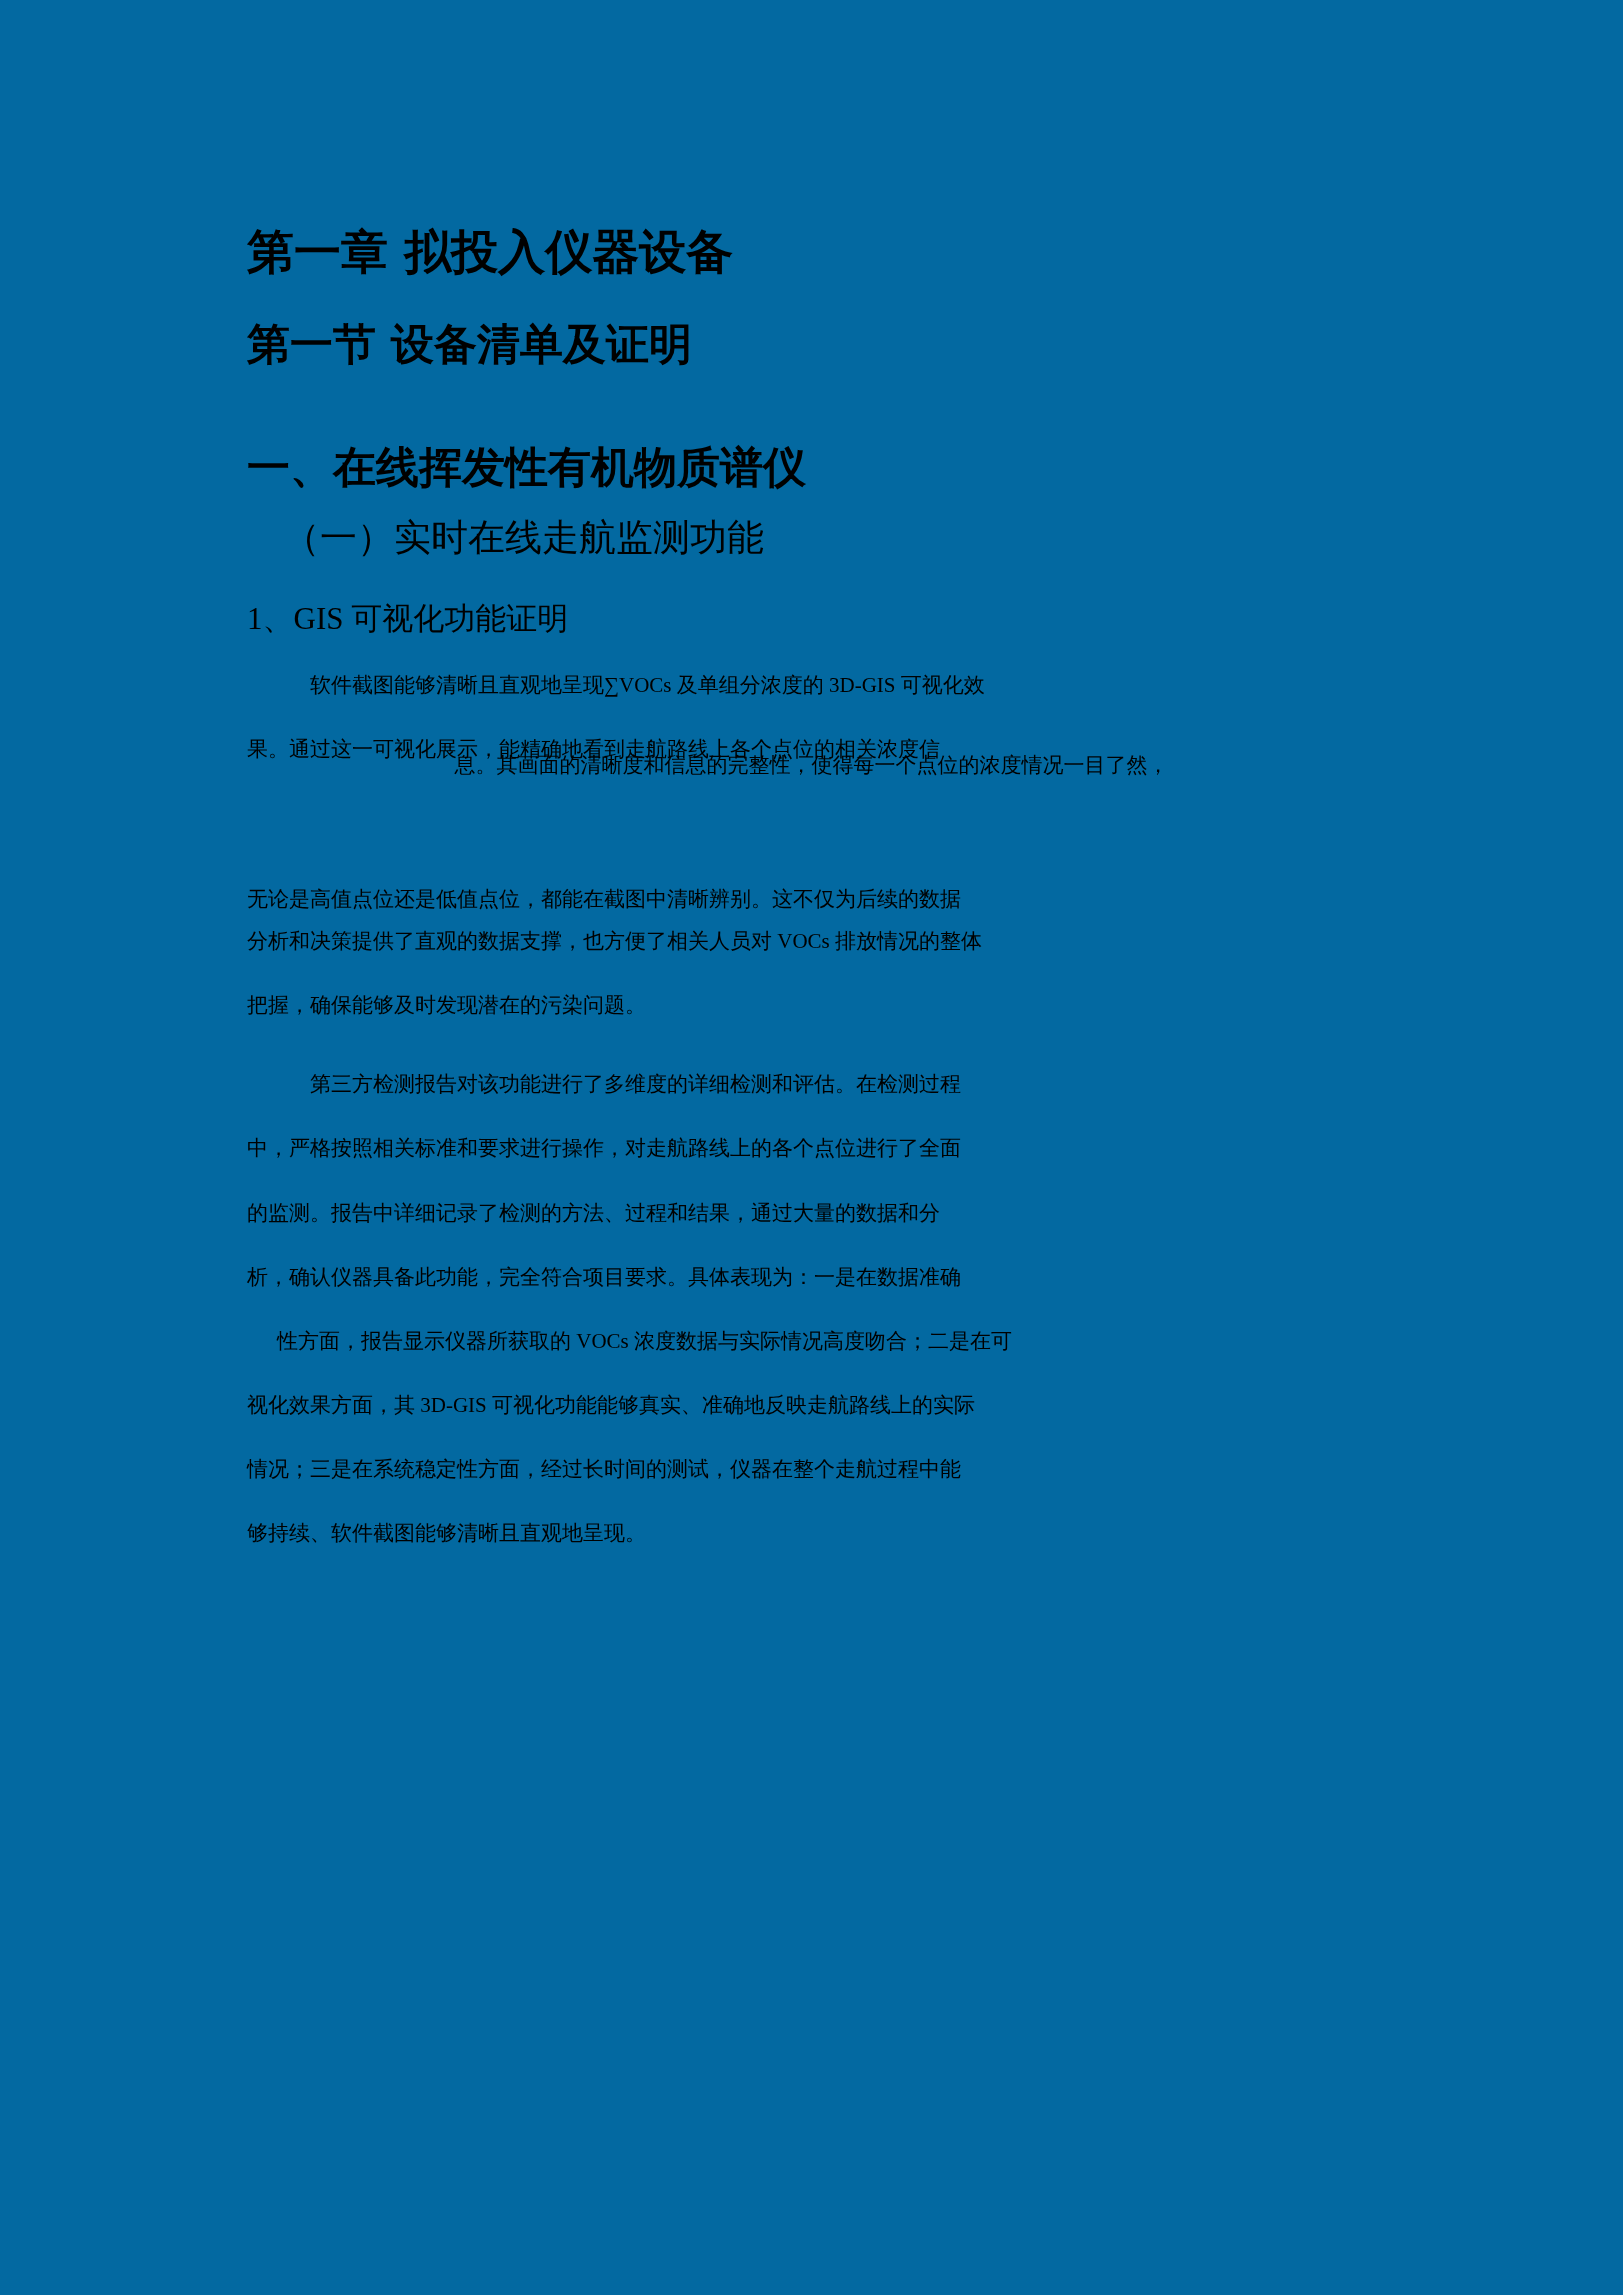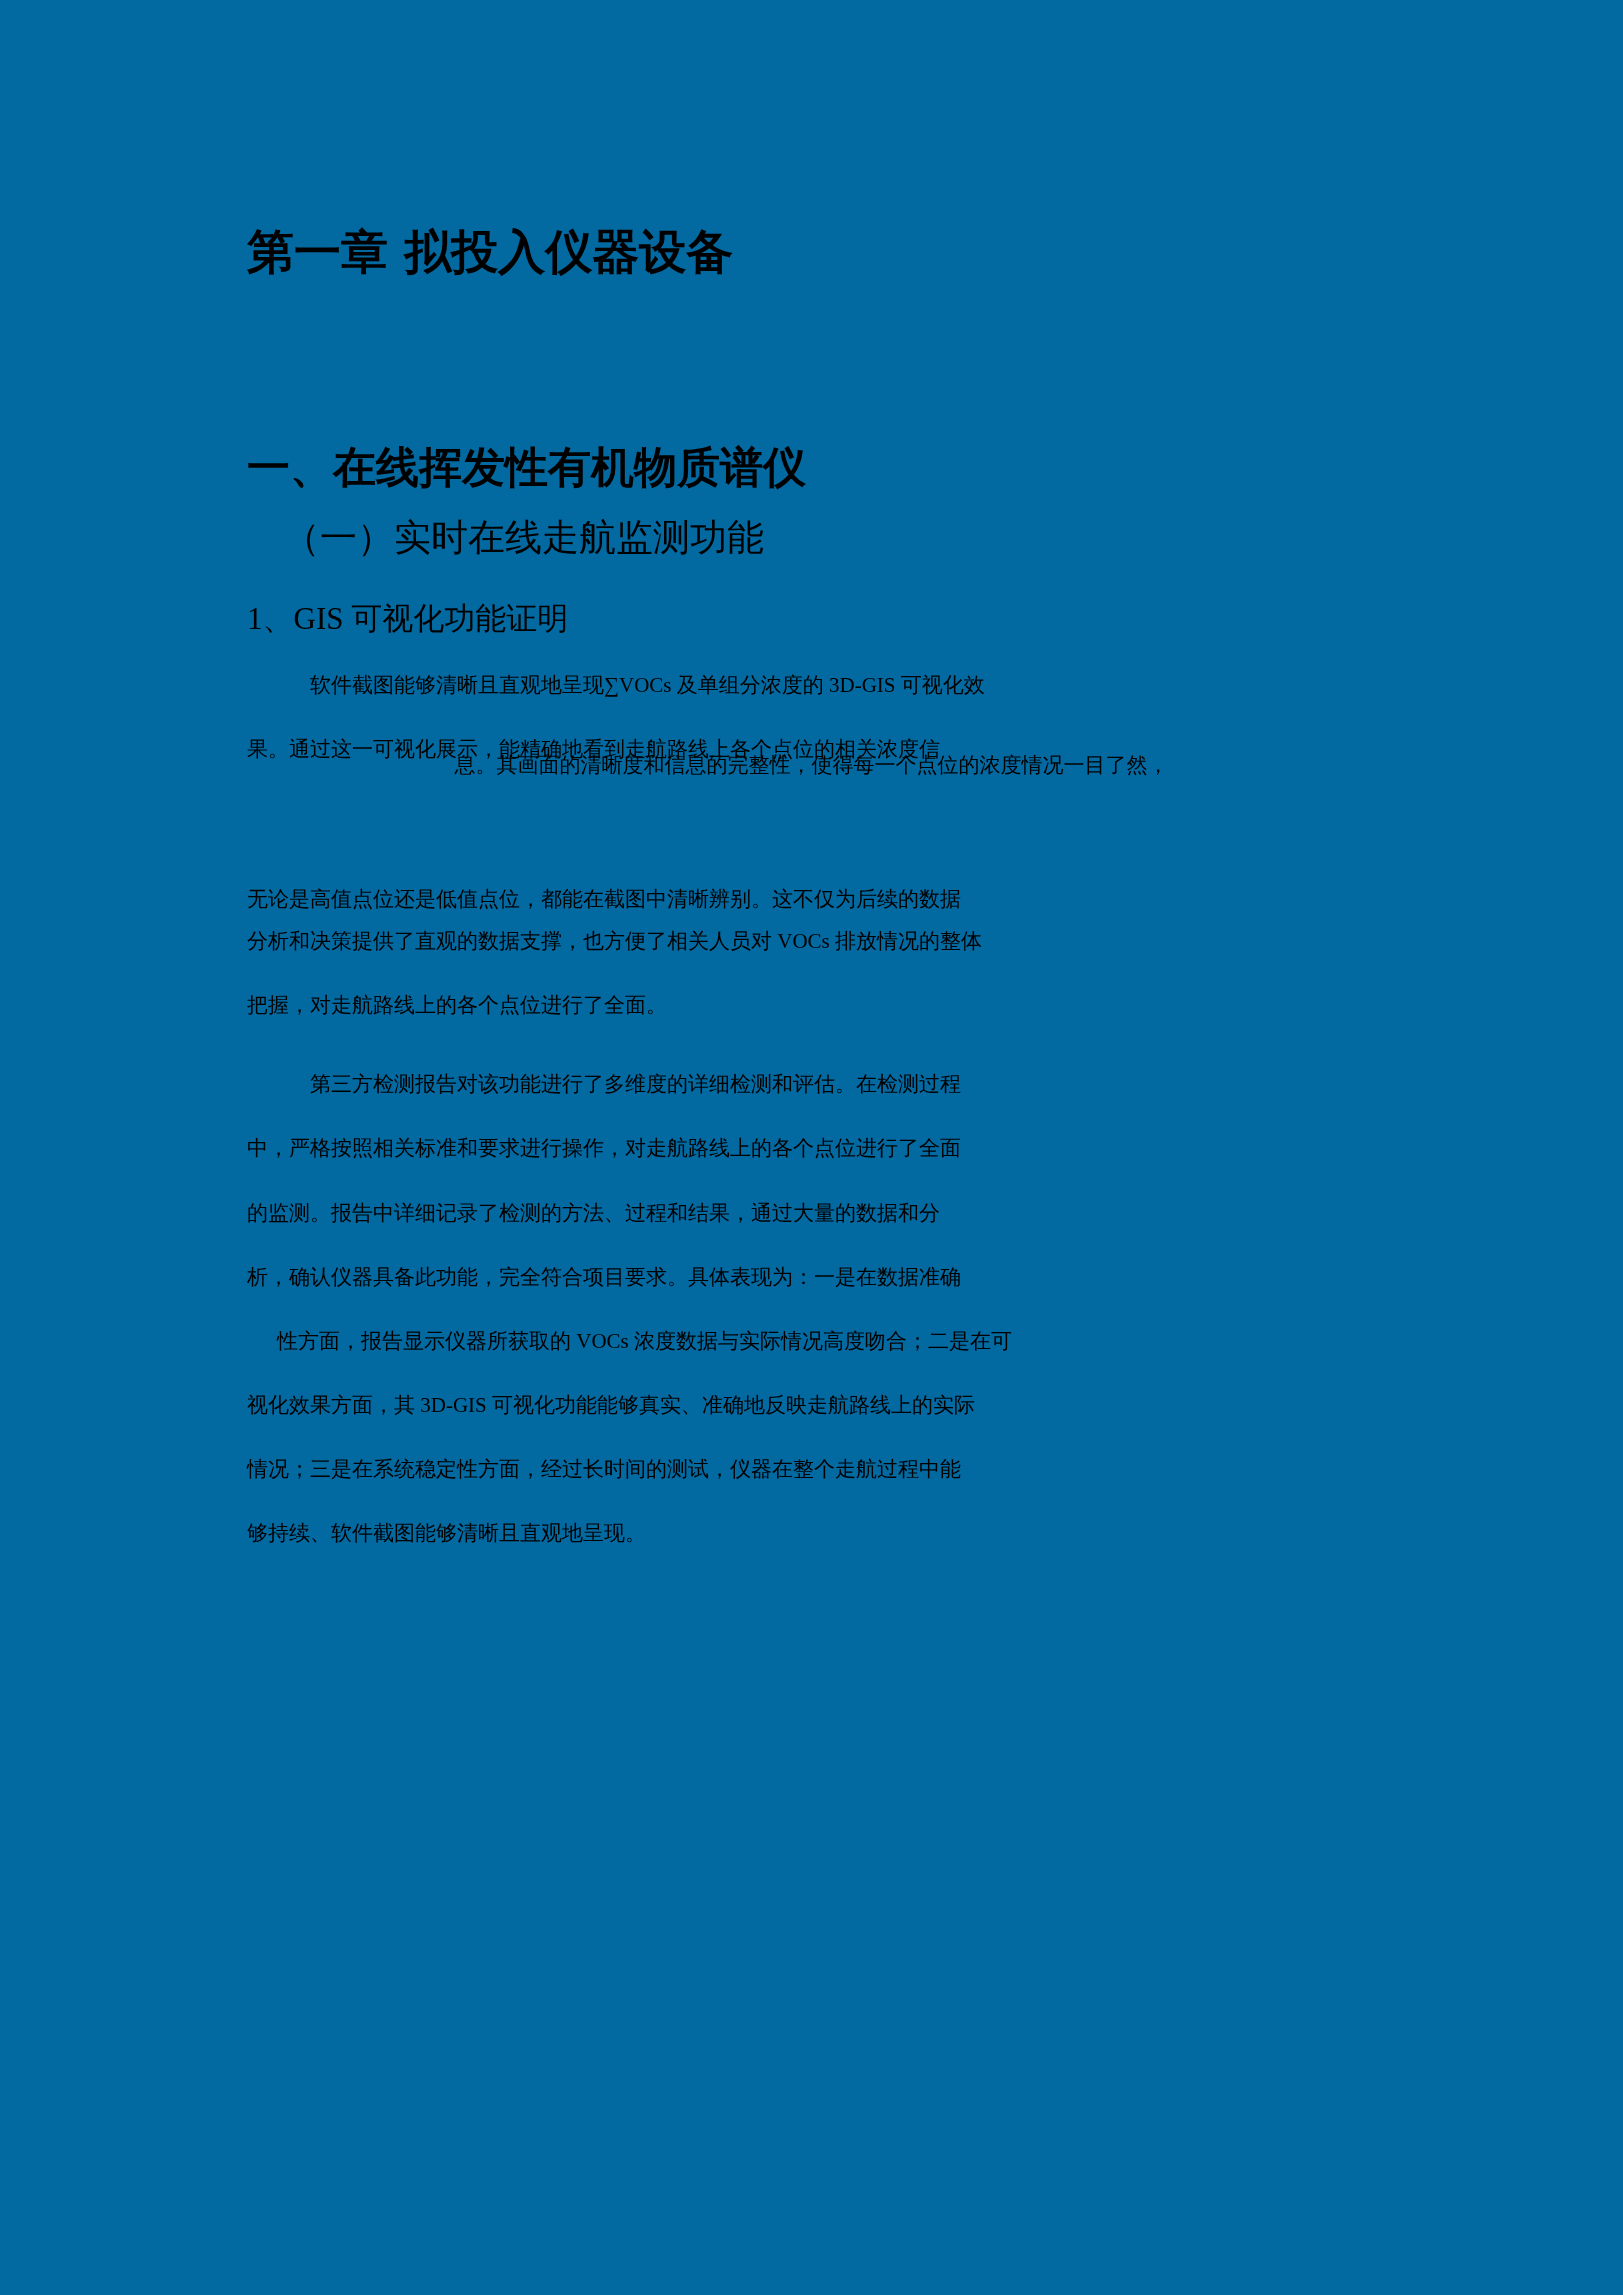--- a/index.html
+++ b/index.html
@@ -61,31 +61,32 @@
     left: 310px;
     width: 1067px;
   }
 </style>
 </head>
 <body>
 
 <div class="page">
 
   <div class="line h1" style="top:251px;">第一章  拟投入仪器设备</div>
+  <div class="line h2" style="top:344px;">第一节  设备清单及证明</div>
   <div class="line h3" style="top:467px;">一、在线挥发性有机物质谱仪</div>
   <div class="line h4" style="top:537px;margin-left:36px;">（一）实时在线走航监测功能</div>
   <div class="line h5" style="top:618px;">1、GIS 可视化功能证明</div>
 
   <div>
     <div class="line body-line indent" style="top:685px;">软件截图能够清晰且直观地呈现∑VOCs 及单组分浓度的 3D-GIS 可视化效</div>
     <div class="line body-line" style="top:749px;">果。通过这一可视化展示，能精确地看到走航路线上各个点位的相关浓度信</div>
     <div class="line body-line" style="top:765px;text-align:center;">息。其画面的清晰度和信息的完整性，使得每一个点位的浓度情况一目了然，</div>
     <div class="line body-line" style="top:899px;">无论是高值点位还是低值点位，都能在截图中清晰辨别。这不仅为后续的数据</div>
     <div class="line body-line" style="top:941px;">分析和决策提供了直观的数据支撑，也方便了相关人员对 VOCs 排放情况的整体</div>
-    <div class="line body-line" style="top:1005px;">把握，对走航路线上的各个点位进行了全面。</div>
+    <div class="line body-line" style="top:1005px;">把握，确保能够及时发现潜在的污染问题。</div>
   </div>
 
   <div>
     <div class="line body-line indent" style="top:1084px;">第三方检测报告对该功能进行了多维度的详细检测和评估。在检测过程</div>
     <div class="line body-line" style="top:1148px;">中，严格按照相关标准和要求进行操作，对走航路线上的各个点位进行了全面</div>
     <div class="line body-line" style="top:1213px;">的监测。报告中详细记录了检测的方法、过程和结果，通过大量的数据和分</div>
     <div class="line body-line" style="top:1277px;">析，确认仪器具备此功能，完全符合项目要求。具体表现为：一是在数据准确</div>
     <div class="line body-line" style="top:1341px;margin-left:30px;">性方面，报告显示仪器所获取的 VOCs 浓度数据与实际情况高度吻合；二是在可</div>
     <div class="line body-line" style="top:1405px;">视化效果方面，其 3D-GIS 可视化功能能够真实、准确地反映走航路线上的实际</div>
     <div class="line body-line" style="top:1469px;">情况；三是在系统稳定性方面，经过长时间的测试，仪器在整个走航过程中能</div>

